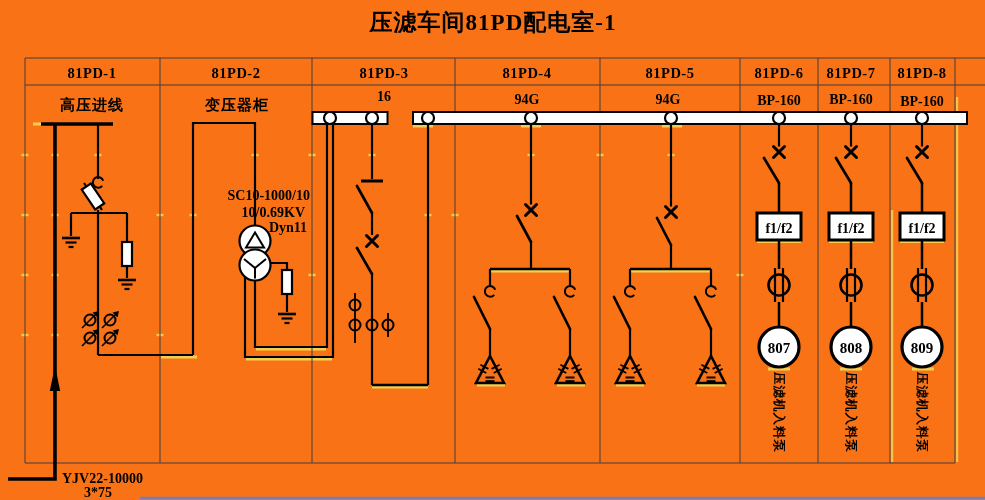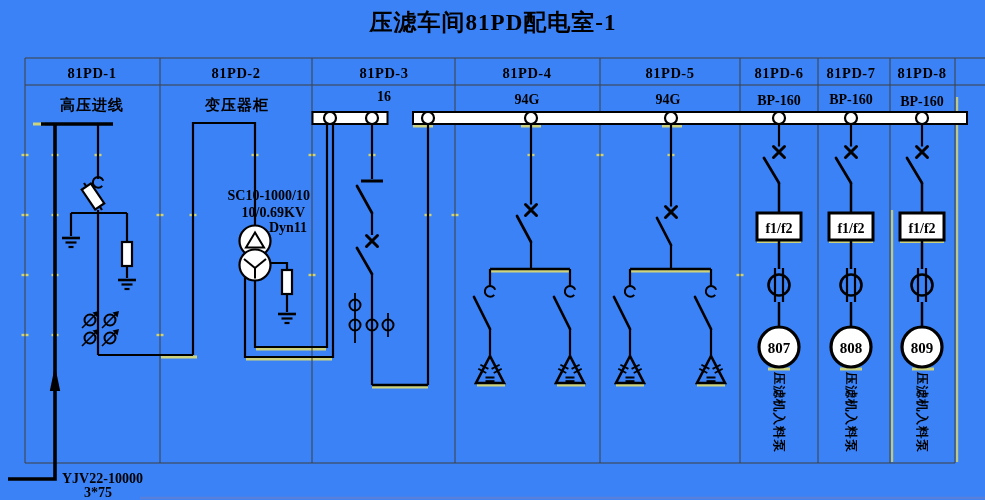--- a/index.html
+++ b/index.html
@@ -1,16 +1,16 @@
 <!DOCTYPE html>
 <html><head>
 <meta charset="utf-8">
 <style>
   html,body{margin:0;padding:0;background:#fff;}
-  .stage{width:985px;height:500px;background:#3b82f6;position:relative;overflow:hidden;}
+  .stage{width:985px;height:500px;background:#f97316;position:relative;overflow:hidden;}
   svg{display:block;}
   .t{font-family:"Liberation Serif","DejaVu Serif",serif;font-weight:700;fill:#000;}
   .title{font-size:23px;letter-spacing:1px;text-anchor:middle;}
   .hdr{font-size:14.5px;text-anchor:middle;letter-spacing:.5px;}
   .lblcn{font-size:15px;text-anchor:middle;letter-spacing:1px;}
   .lblen{font-size:14px;text-anchor:middle;}
   .annoR{font-size:14px;text-anchor:end;}
   .relay{font-size:14px;text-anchor:middle;}
   .motor{font-size:15px;text-anchor:middle;}
   .pump{font-size:12.5px;letter-spacing:1px;}

